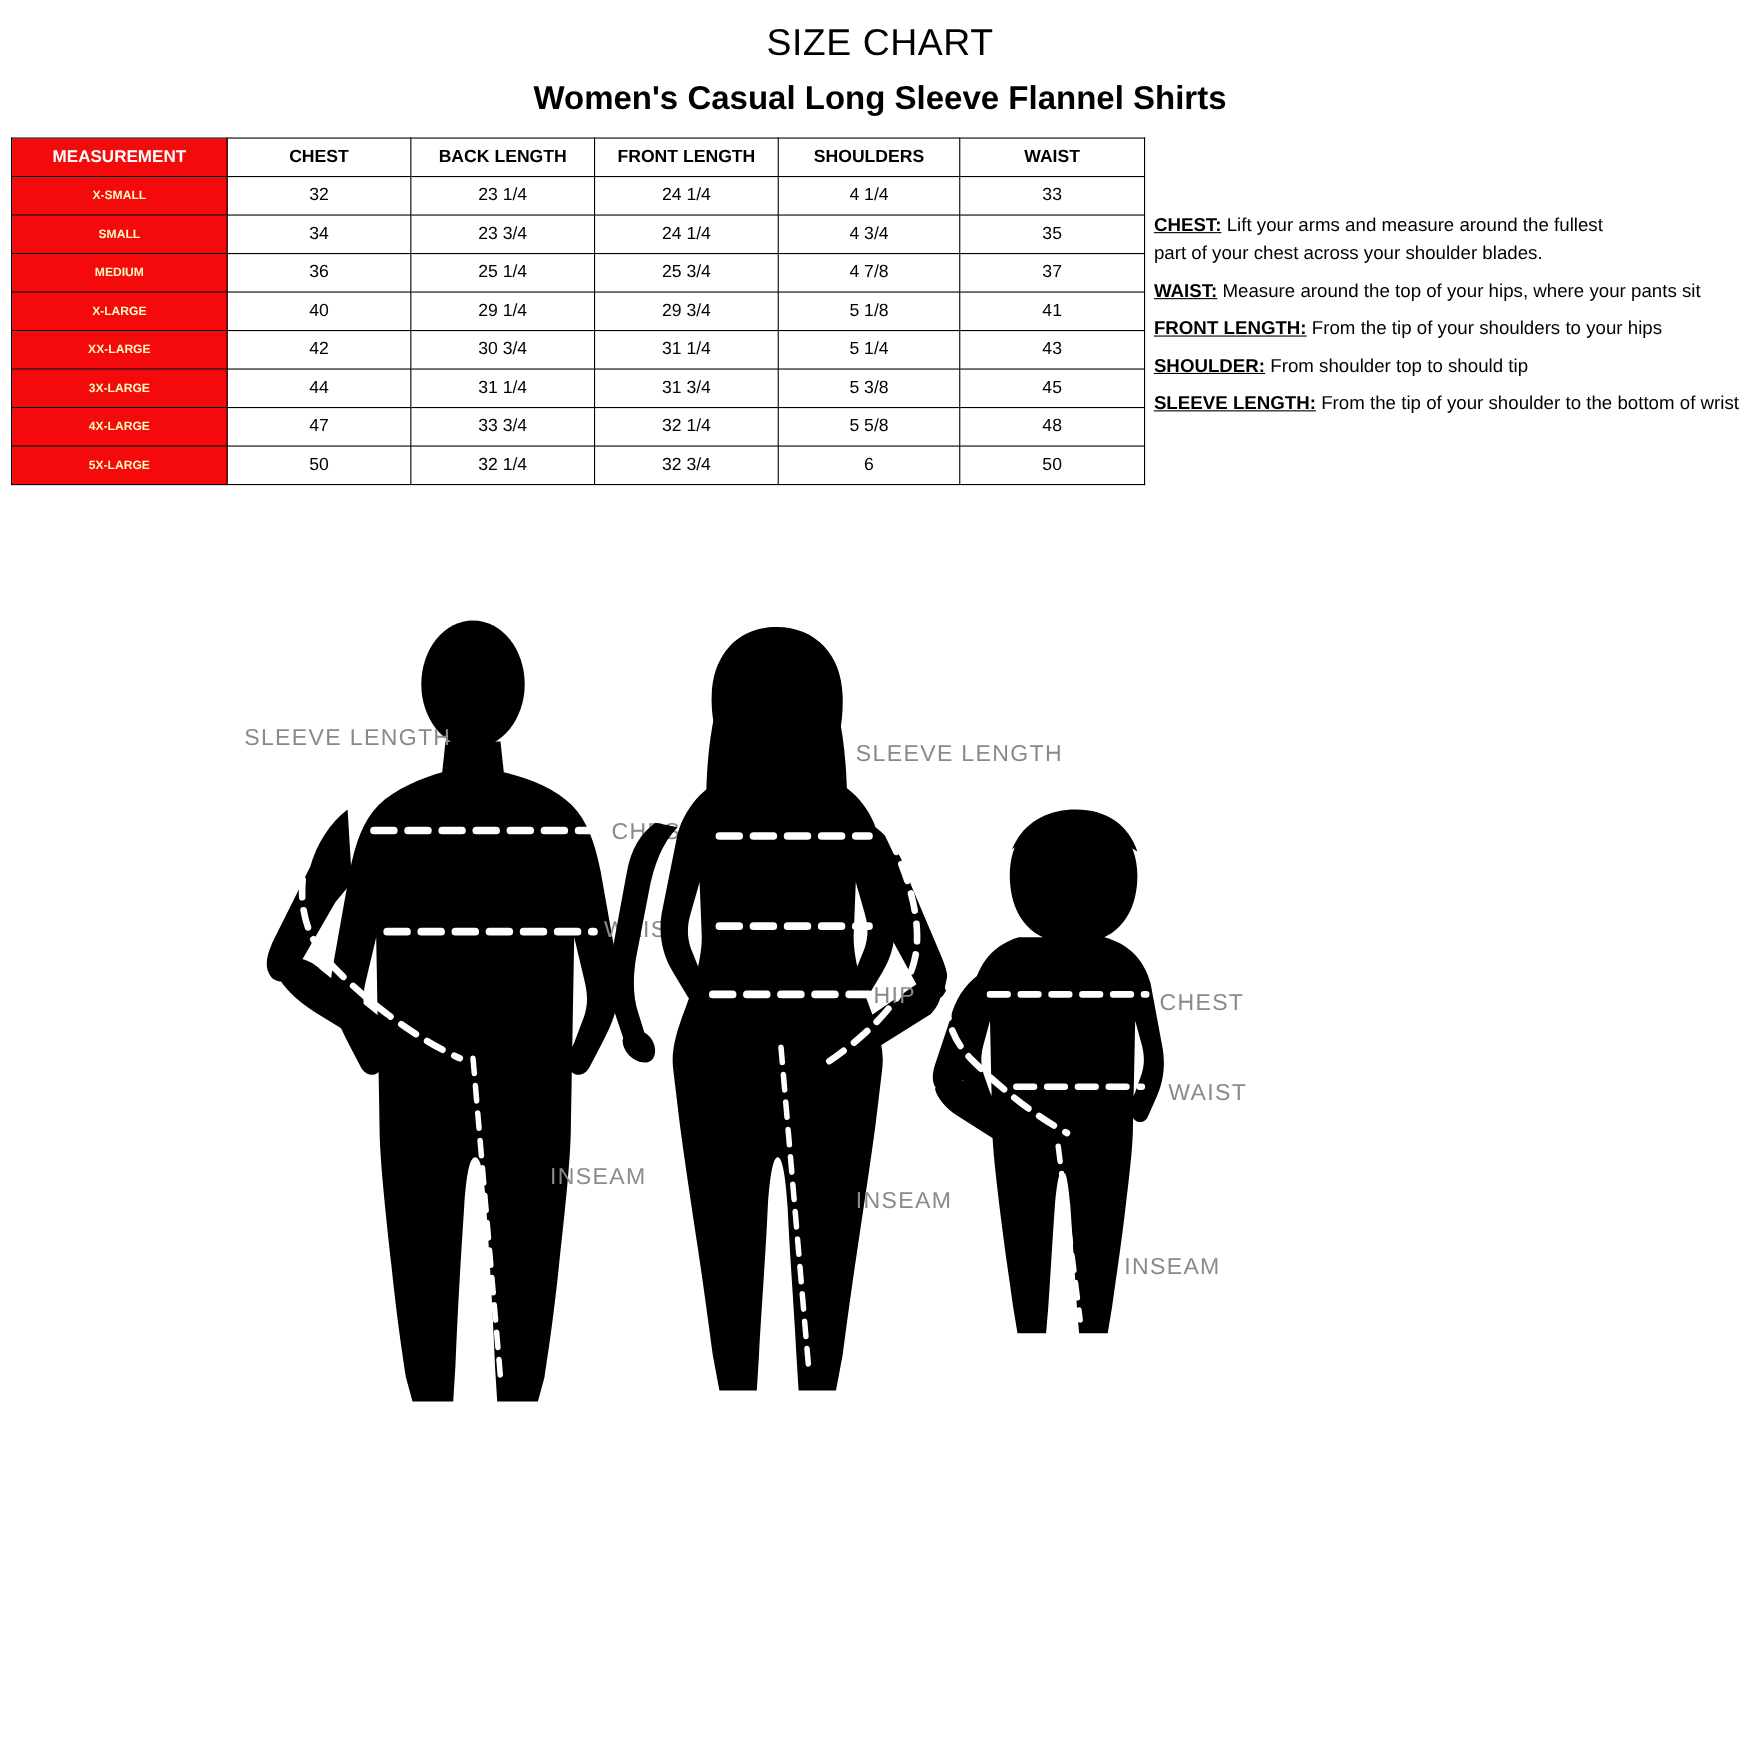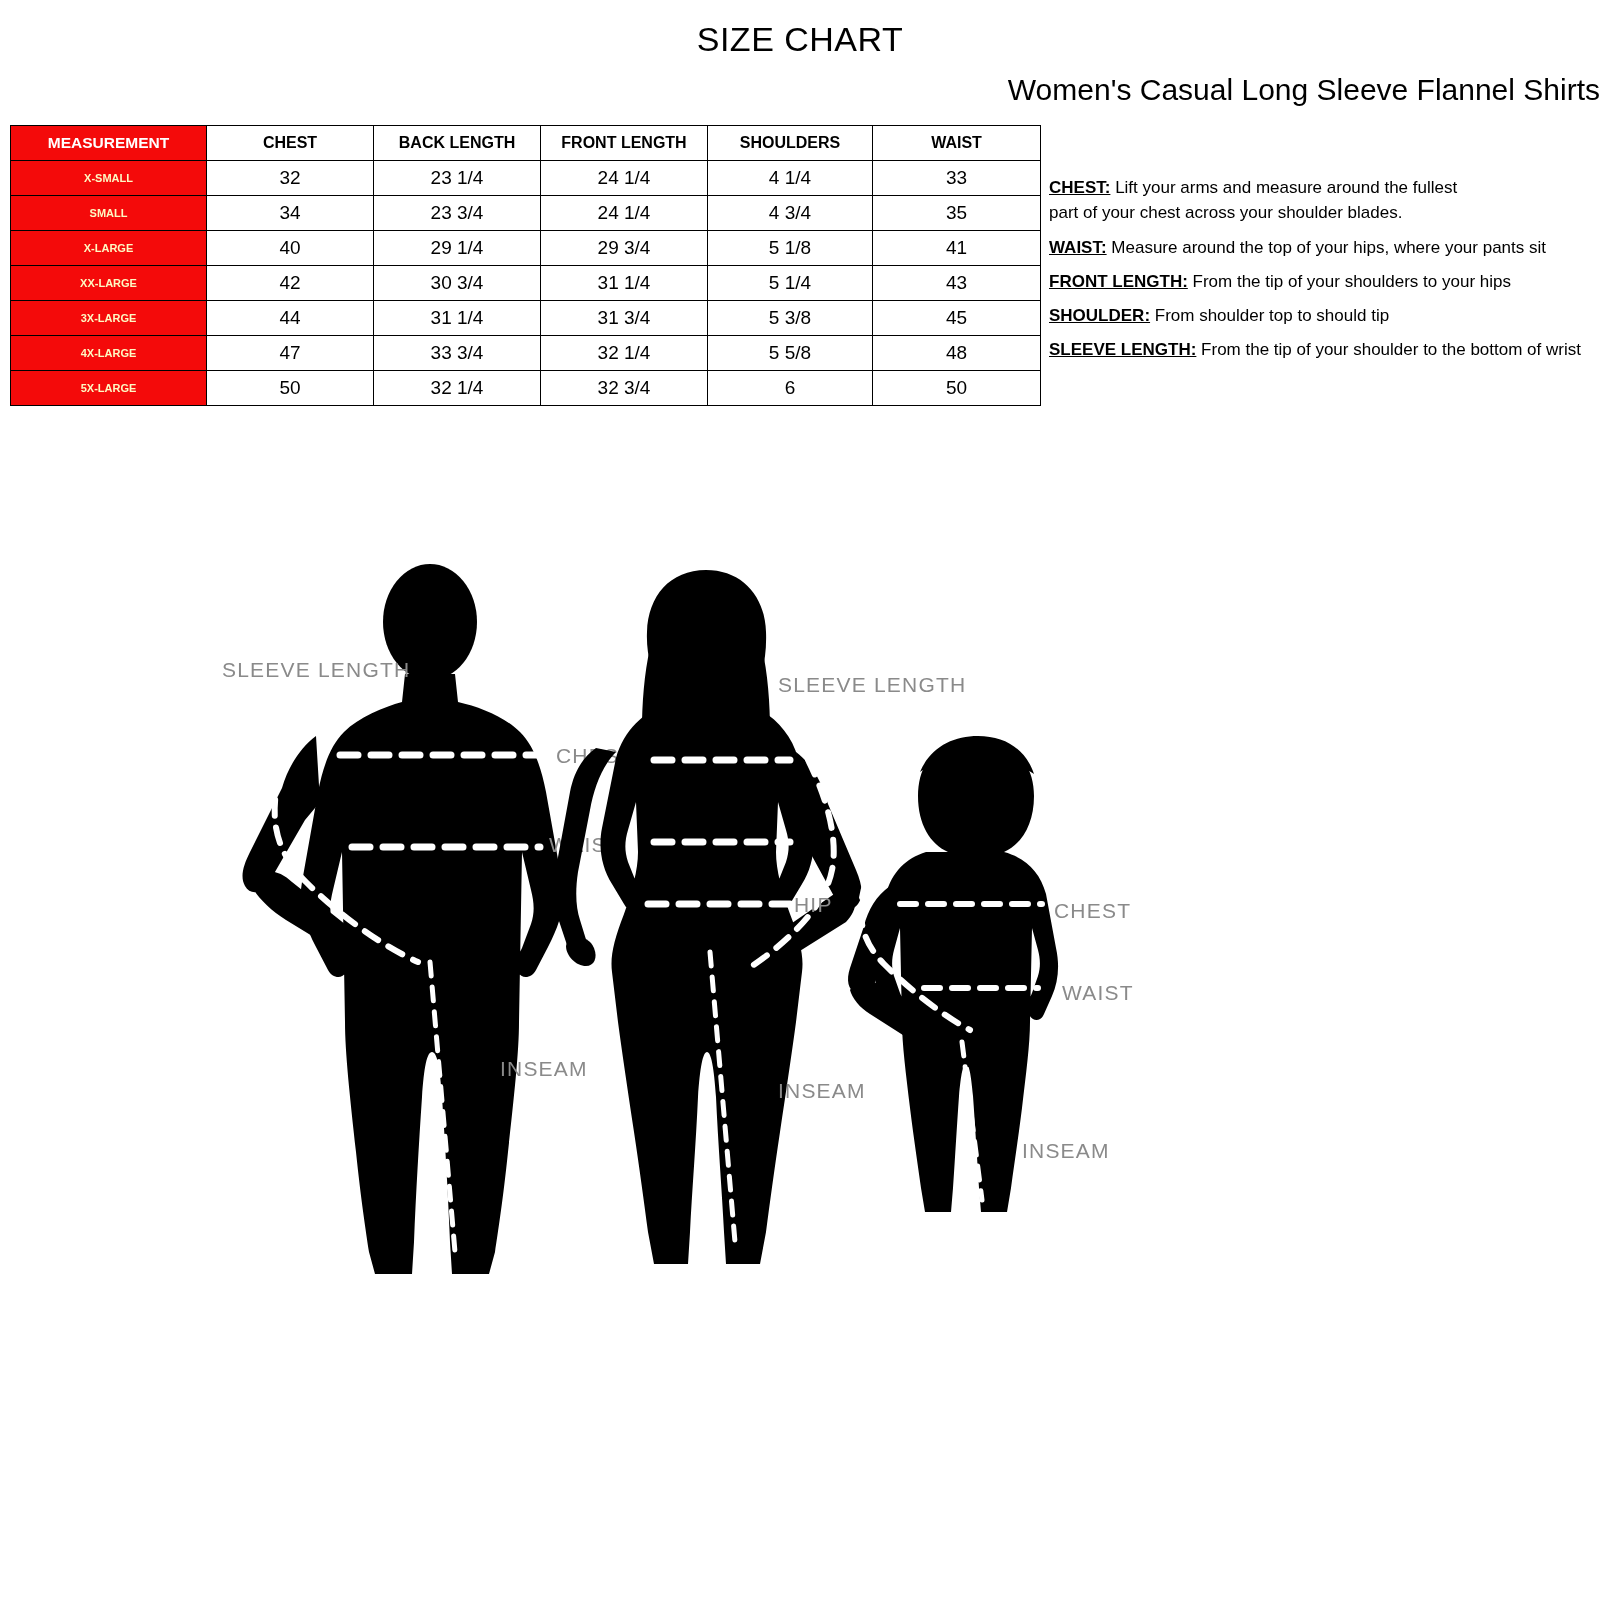--- a/index.html
+++ b/index.html
@@ -19,23 +19,23 @@
   
   #title-main {
     text-align: center;
     font-size: 34px;
     font-weight: 400;
     letter-spacing: 0.5px;
     margin: 20px 0 0 0;
     font-family: "Liberation Sans", sans-serif;
   }
   #title-sub {
-    text-align: right;
+    text-align: center;
     font-size: 30px;
-    font-weight: normal;
+    font-weight: bold;
     margin: 14px 0 0 0;
     font-family: "Liberation Sans", sans-serif;
   }
 
   
   #content-row {
     display: flex;
     align-items: center;
     margin-top: 18px;
     padding-left: 10px;
@@ -45,21 +45,21 @@
   table.size-table {
     border-collapse: collapse;
     table-layout: fixed;
     width: 1020px;
   }
   table.size-table td, table.size-table th {
     border: 1px solid #000000;
     height: 34px;
     text-align: center;
     vertical-align: middle;
-    font-size: 19px;
+    font-size: 16px;
     font-family: "Liberation Sans", sans-serif;
     padding: 0;
   }
   table.size-table thead th {
     font-weight: bold;
     font-size: 16px;
   }
   table.size-table thead th.measurement-head {
     background: #f40a0a;
     color: #ffffff;
@@ -153,20 +153,28 @@
         <td>4 1/4</td>
         <td>33</td>
       </tr>
       <tr>
         <td class="size-label">SMALL</td>
         <td>34</td>
         <td>23 3/4</td>
         <td>24 1/4</td>
         <td>4 3/4</td>
         <td>35</td>
+      </tr>
+      <tr>
+        <td class="size-label">MEDIUM</td>
+        <td>36</td>
+        <td>25 1/4</td>
+        <td>25 3/4</td>
+        <td>4 7/8</td>
+        <td>37</td>
       </tr>
       <tr>
         <td class="size-label">X-LARGE</td>
         <td>40</td>
         <td>29 1/4</td>
         <td>29 3/4</td>
         <td>5 1/8</td>
         <td>41</td>
       </tr>
       <tr>

